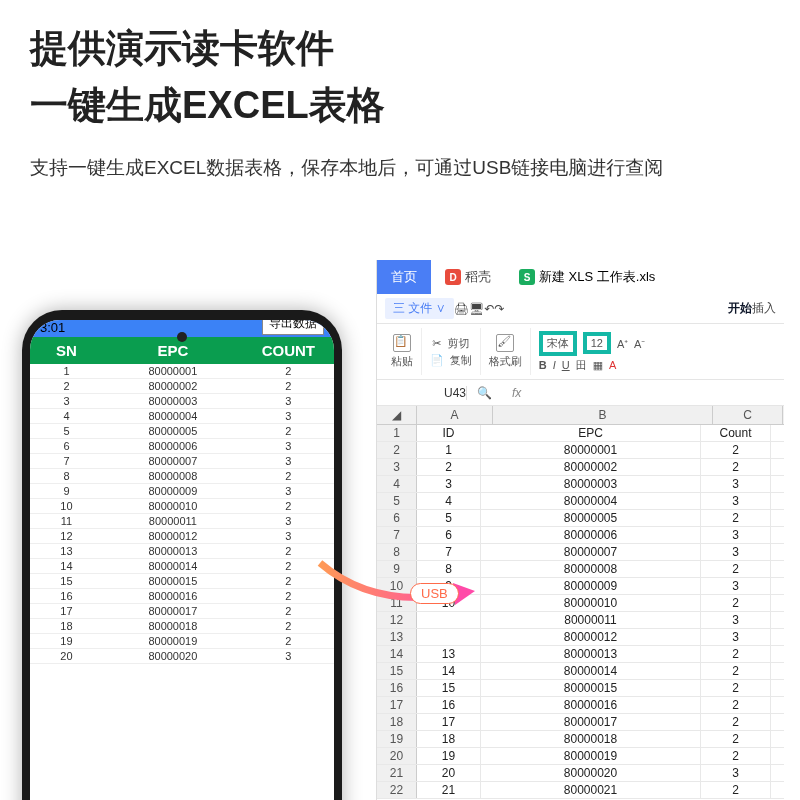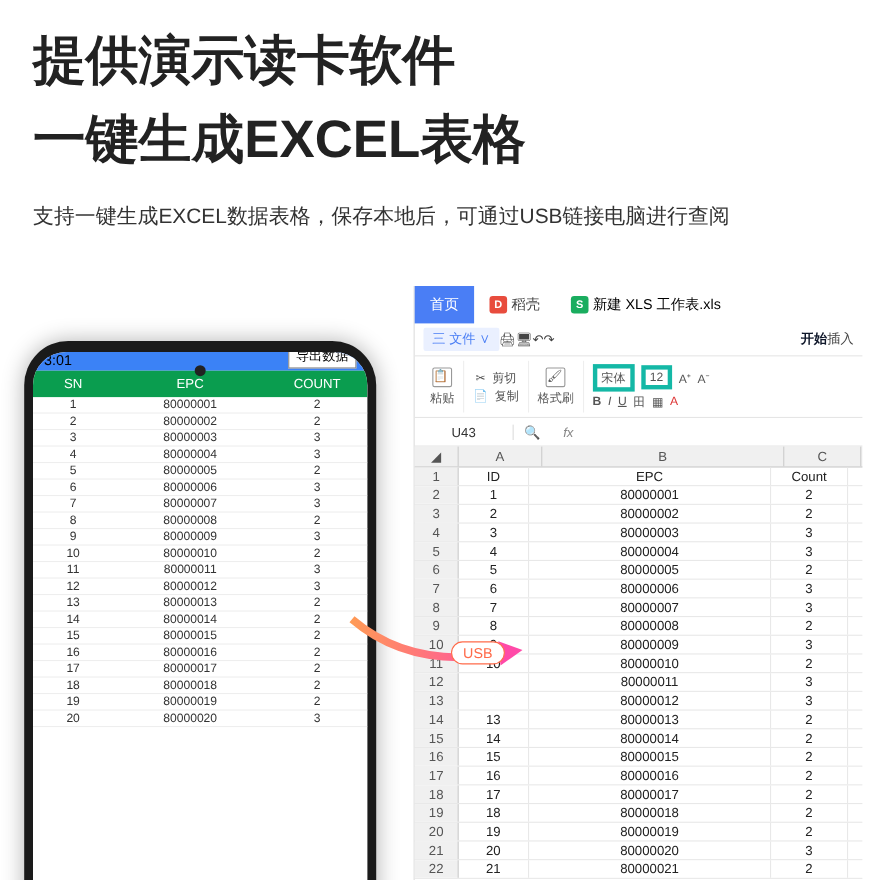--- a/index.html
+++ b/index.html
@@ -1,28 +1,28 @@
 <!DOCTYPE html>
 <html><head>
 <meta charset="utf-8">
 <style>
 *{margin:0;padding:0;box-sizing:border-box;font-family:"Microsoft YaHei",sans-serif}
 body{width:800px;height:800px;background:#fff;position:relative;overflow:hidden}
 .page{padding:20px 30px}
-.title{font-size:48px;font-weight:700;color:#222;line-height:1.5;margin-bottom:18px}
+.title{font-size:38px;font-weight:700;color:#222;line-height:1.5;margin-bottom:18px}
 .desc{font-size:19px;color:#333;line-height:1.7;}
 
 .device{position:absolute;left:22px;top:310px;width:320px;height:600px;background:#1a1a1a;border-radius:40px;padding:10px 8px;box-shadow:0 0 20px rgba(0,0,0,.3)}
 .device-inner{background:#fff;width:100%;height:100%;border-radius:30px;overflow:hidden;position:relative}
 .cam{position:absolute;top:12px;left:50%;transform:translateX(-50%);width:10px;height:10px;background:#222;border-radius:50%;z-index:5}
 .status-bar{height:17px;background:#3b82f6;display:flex;align-items:flex-end;padding:0 10px 2px;font-size:13px;color:#000;justify-content:space-between}
 .status-left{font-weight:500}
 .btn-export{background:#fff;border:1px solid #888;font-size:12px;padding:2px 6px;color:#000}
 .summary-bar{background:linear-gradient(180deg,#19d4e6,#0fc5d8);color:#000;font-size:12px;padding:4px 6px;display:flex;gap:4px}
-.app-header{background:#0a9d4f;color:#fff;display:flex;font-size:12px;font-weight:400;text-align:center}
+.app-header{background:#0a9d4f;color:#fff;display:flex;font-size:15px;font-weight:700;text-align:center}
 .app-header>div{padding:5px 0}
 .col-sn{width:24%}.col-epc{width:46%}.col-count{width:30%}
 .app-body{font-size:11px}
 .app-row{display:flex;text-align:center;border-bottom:1px solid #eee;padding:1px 0;color:#333}
 .app-row>div{overflow:hidden}
 
 .excel{position:absolute;right:16px;top:260px;width:408px;height:540px;background:#fff;border-left:1px solid #ddd}
 .excel-tabs{display:flex;align-items:center;height:34px;font-size:13px}
 .tab{padding:0 14px;height:100%;display:flex;align-items:center;gap:4px}
 .tab-home{background:#4a7ef5;color:#fff}
@@ -31,21 +31,21 @@
 .ico-s{display:inline-flex;width:16px;height:16px;background:#1aad5f;color:#fff;border-radius:3px;font-size:10px;align-items:center;justify-content:center;font-weight:700}
 .excel-menu{display:flex;align-items:center;height:30px;padding:0 8px;font-size:12px;color:#444;border-bottom:1px solid #e5e5e5}
 .menu-file{background:#eaf0ff;color:#4a7ef5;padding:2px 8px;border-radius:2px}
 .excel-ribbon{display:flex;height:56px;border-bottom:1px solid #e5e5e5;padding:4px 6px;font-size:11px;color:#555}
 .ribbon-grp{display:flex;flex-direction:column;align-items:center;justify-content:center;padding:0 8px;border-right:1px solid #eee;gap:2px}
 .ribbon-grp:last-child{border:none}
 .rib-ico{width:18px;height:18px;border:1px solid #999;border-radius:2px}
 .rib-row{display:flex;gap:6px;align-items:center}
 .sel{border:4px solid #14b8a6;padding:1px 4px;font-size:11px;background:#fff}
 .excel-cell-bar{display:flex;height:26px;border-bottom:1px solid #e5e5e5;font-size:12px;align-items:center}
-.cell-ref{width:90px;text-align:center;border-right:1px solid #ddd;color:#333}
+.cell-ref{width:90px;text-align:right;border-right:1px solid #ddd;color:#333}
 .fx{padding:0 10px;color:#888}
 .excel-grid{font-size:12px}
 .grid-head{display:flex;background:#f0f0f0;border-bottom:1px solid #ccc}
 .gh{border-right:1px solid #ccc;text-align:center;padding:2px 0;color:#555;font-weight:500}
 .gh-rownum{width:40px}.gh-a{width:76px}.gh-b{width:220px}.gh-c{width:70px}
 .grid-row{display:flex;border-bottom:1px solid #e8e8e8}
 .rn{width:40px;background:#f0f0f0;border-right:1px solid #ccc;text-align:center;color:#555;padding:1px 0}
 .gc{border-right:1px solid #e8e8e8;text-align:center;padding:1px 0;color:#222}
 .gc-a{width:64px}.gc-b{width:220px}.gc-c{width:70px}
 

